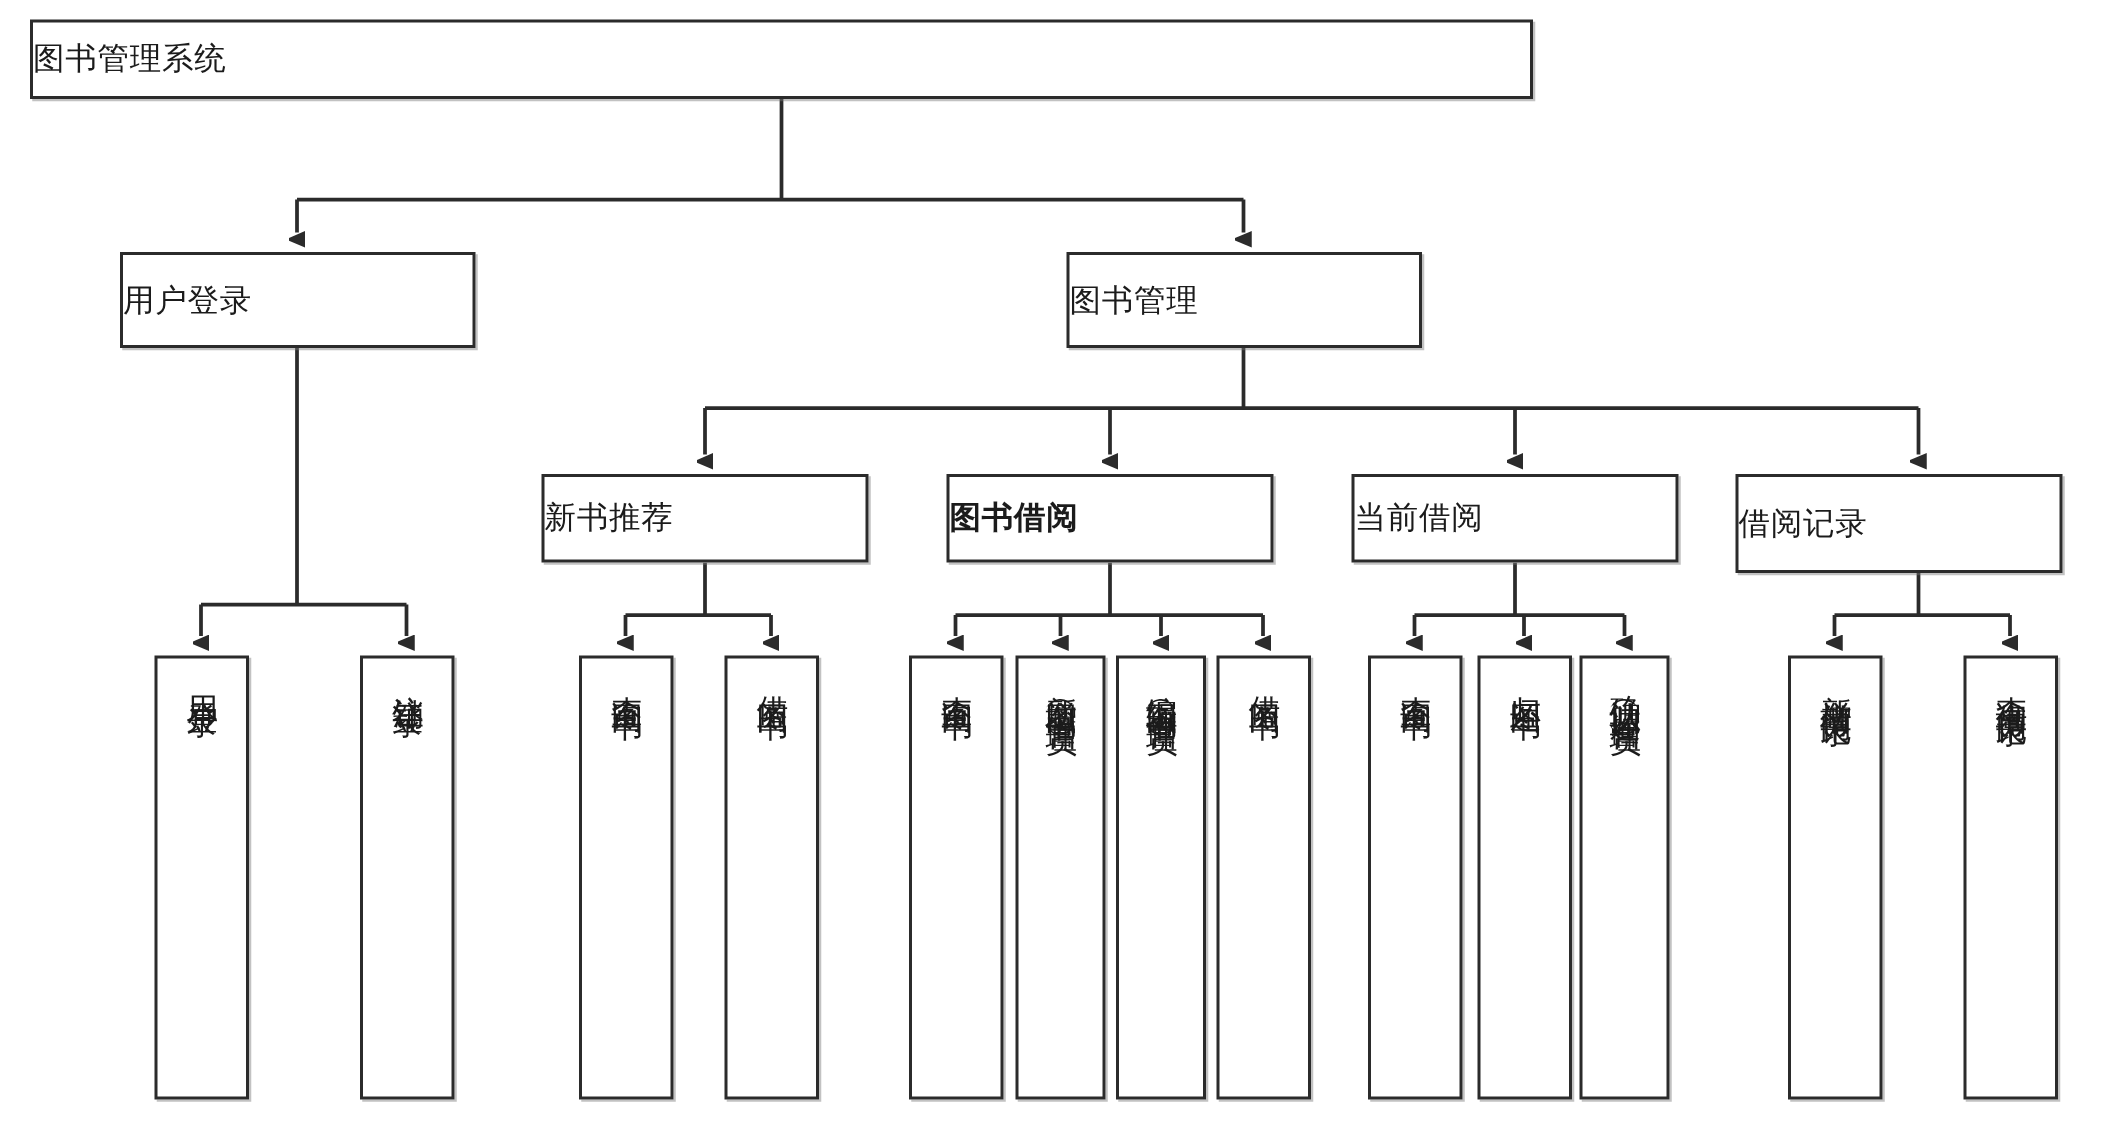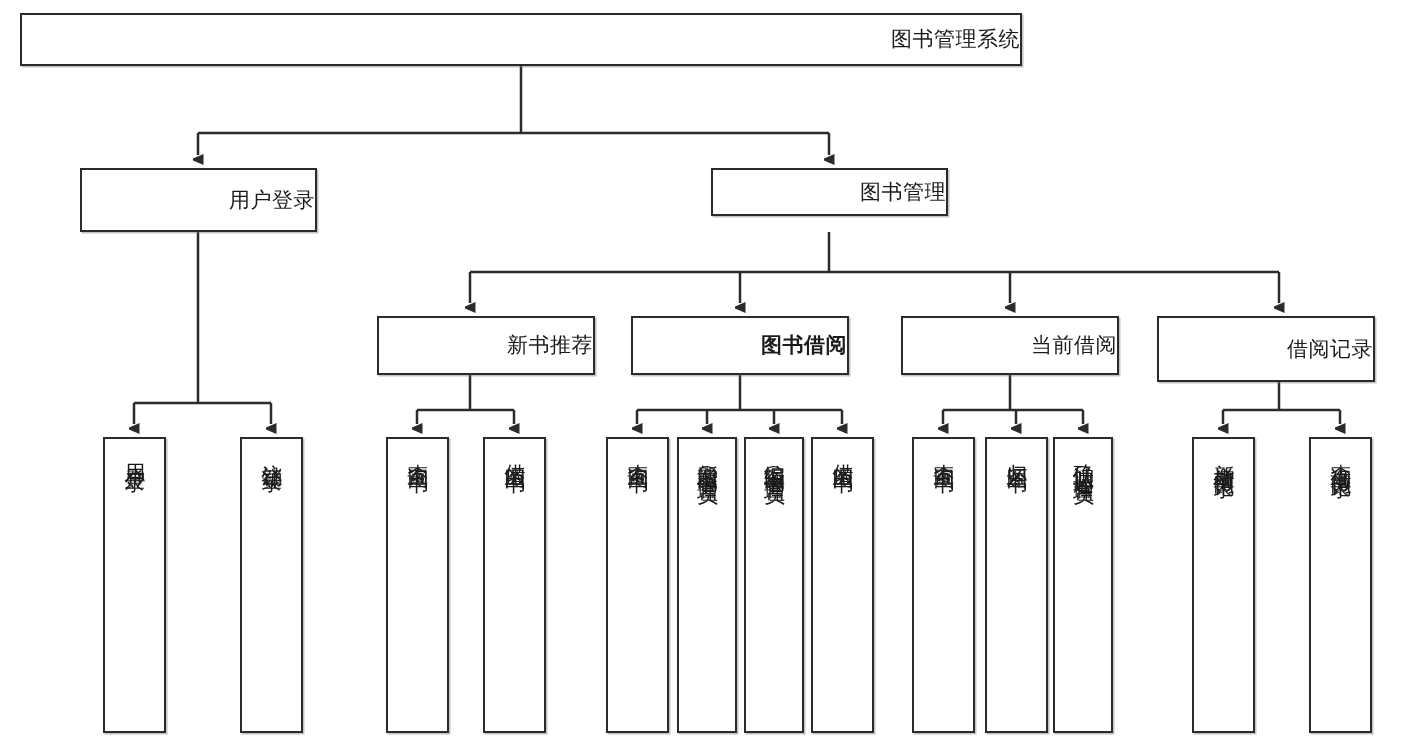--- a/index.html
+++ b/index.html
@@ -26,21 +26,21 @@
     pointer-events: none;
   }
   .node {
     position: absolute;
     box-sizing: border-box;
     background: #ffffff;
     border: 2px solid #2b2b2b;
     box-shadow: 1.5px 1.5px 0 rgba(120,120,120,0.45);
     display: flex;
     align-items: center;
-    justify-content: flex-end;
+    justify-content: flex-start;
     color: #1b1b1b;
   }
   .node .lbl {
     display: block;
     text-align: center;
     white-space: nowrap;
     line-height: 1.05;
   }
   .node.h-node .lbl {
     font-size: 21px;
@@ -121,24 +121,24 @@
       </g>
   </svg>
 
   <div id="nodes-layer">
       <div class="node root" style="left: 20px; top: 13px; width: 1002px; height: 53px;">
         <span class="lbl">图书管理系统</span>
       </div>
       <div class="node h-node" style="left: 80px; top: 168px; width: 237px; height: 64px;">
         <span class="lbl">用户登录</span>
       </div>
-      <div class="node h-node" style="left: 711px; top: 168px; width: 237px; height: 48px; padding-left: 48px;">
+      <div class="node h-node" style="left: 711px; top: 168px; width: 237px; height: 64px;">
         <span class="lbl">图书管理</span>
       </div>
-      <div class="node h-node" style="left: 361px; top: 316px; width: 218px; height: 59px; margin-left: 16px;">
+      <div class="node h-node" style="left: 361px; top: 316px; width: 218px; height: 59px;">
         <span class="lbl">新书推荐</span>
       </div>
       <div class="node h-node" style="left: 631px; top: 316px; width: 218px; height: 59px; font-weight: bold;">
         <span class="lbl">图书借阅</span>
       </div>
       <div class="node h-node" style="left: 901px; top: 316px; width: 218px; height: 59px;">
         <span class="lbl">当前借阅</span>
       </div>
       <div class="node h-node" style="left: 1157px; top: 316px; width: 218px; height: 66px;">
         <span class="lbl">借阅记录</span>

